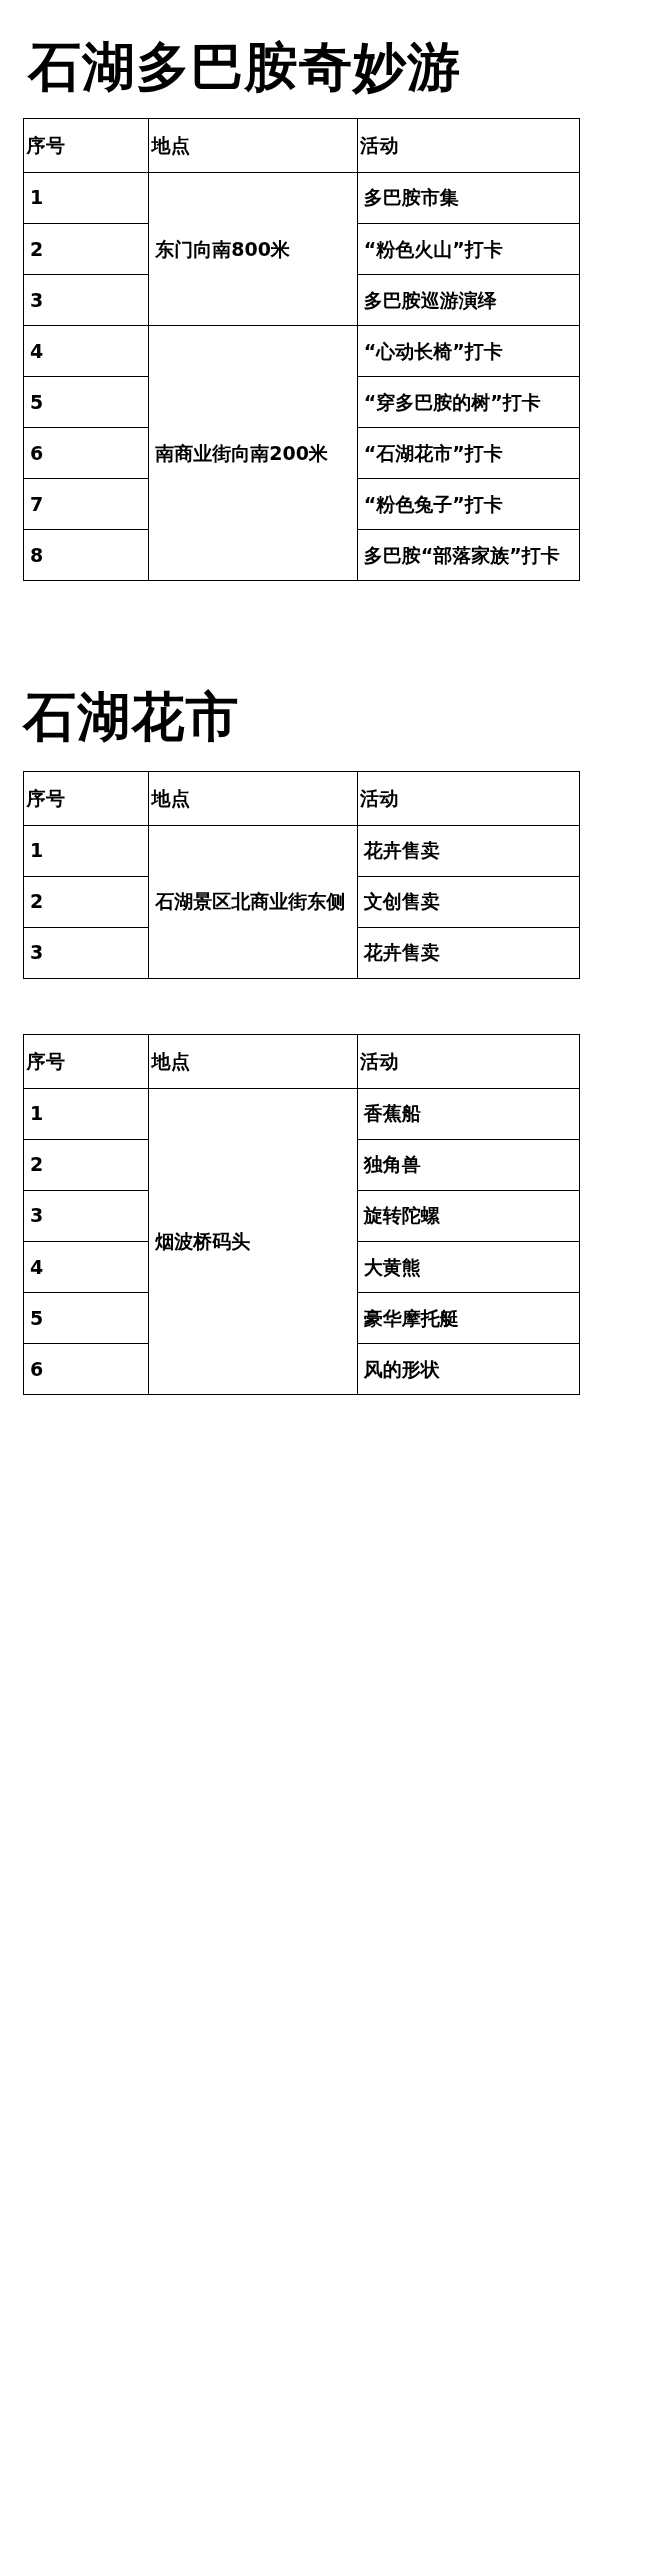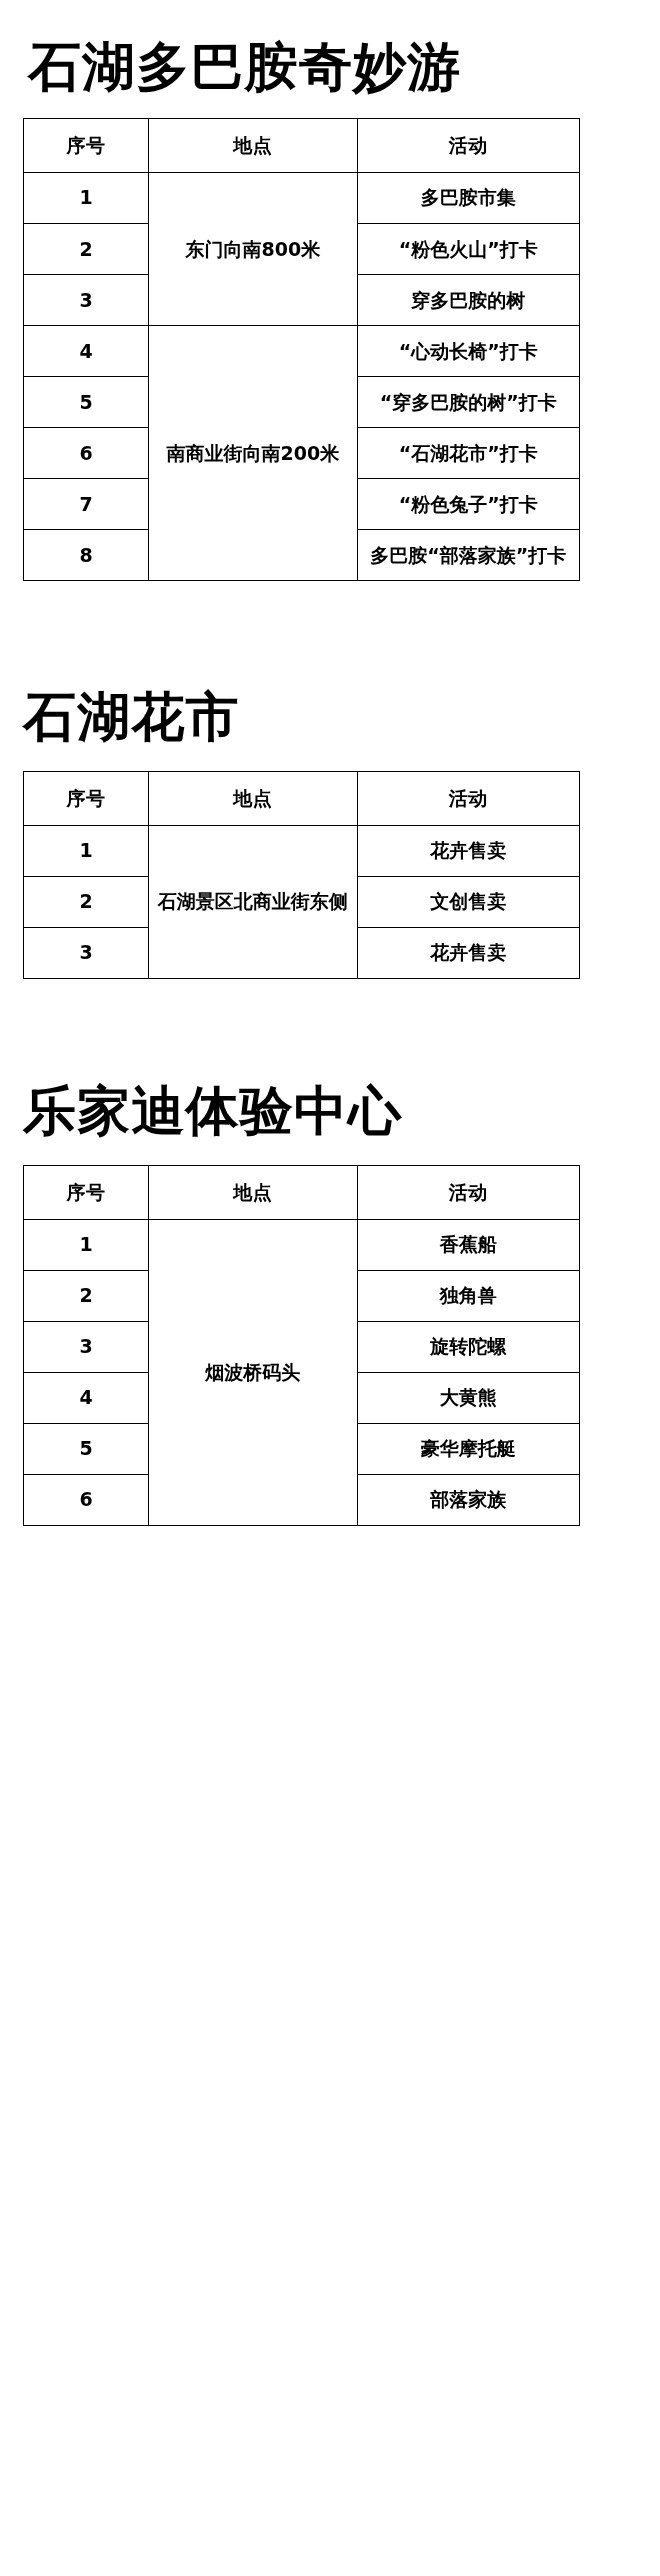--- a/index.html
+++ b/index.html
@@ -36,21 +36,21 @@
   .title-center {
     padding: 48px 0 24.5px 0;
   }
   table.act-table {
     border-collapse: collapse;
     width: 100%;
     table-layout: fixed;
   }
   table.act-table td, table.act-table th {
     border: 1.8px solid #000;
-    text-align: center;
+    text-align: left;
     vertical-align: middle;
     font-weight: bold;
     font-family: "DejaVu Sans", "Liberation Sans", sans-serif;
   }
   table.act-table th {
     font-size: 19px;
     padding: 13.5px 2.4px;
     letter-spacing: 0.6px;
   }
   table.act-table td {
@@ -99,21 +99,21 @@
         <td class="num">1</td>
         <td class="place" rowspan="3">东门向南800米</td>
         <td class="act">多巴胺市集</td>
       </tr>
       <tr>
         <td class="num">2</td>
         <td class="act">“粉色火山”打卡</td>
       </tr>
       <tr>
         <td class="num">3</td>
-        <td class="act">穿多巴胺的树</td>
+        <td class="act">多巴胺巡游演绎</td>
       </tr>
       <tr>
         <td class="num">4</td>
         <td class="place" rowspan="5">南商业街向南200米</td>
         <td class="act">“心动长椅”打卡</td>
       </tr>
       <tr>
         <td class="num">5</td>
         <td class="act">“穿多巴胺的树”打卡</td>
       </tr>
@@ -162,21 +162,20 @@
         <td class="num">3</td>
         <td class="act">花卉售卖</td>
       </tr>
     </tbody>
       </table>
   </div>
 
   <div class="gap-mid"></div>
 
   <div class="section">
-    <div class="section-title title-center">乐家迪体验中心</div>
     <table class="act-table">
       <colgroup>
           <col class="col-no">
           <col class="col-place">
           <col class="col-act">
         </colgroup>
       <tbody>
           <tr>
         <th>序号</th>
         <th>地点</th>
@@ -198,21 +197,21 @@
       <tr>
         <td class="num">4</td>
         <td class="act">大黄熊</td>
       </tr>
       <tr>
         <td class="num">5</td>
         <td class="act">豪华摩托艇</td>
       </tr>
       <tr>
         <td class="num">6</td>
-        <td class="act">部落家族</td>
+        <td class="act">风的形状</td>
       </tr>
     </tbody>
       </table>
   </div>
 
   <div class="spacer-bottom"></div>
 
 </div>
 
 

